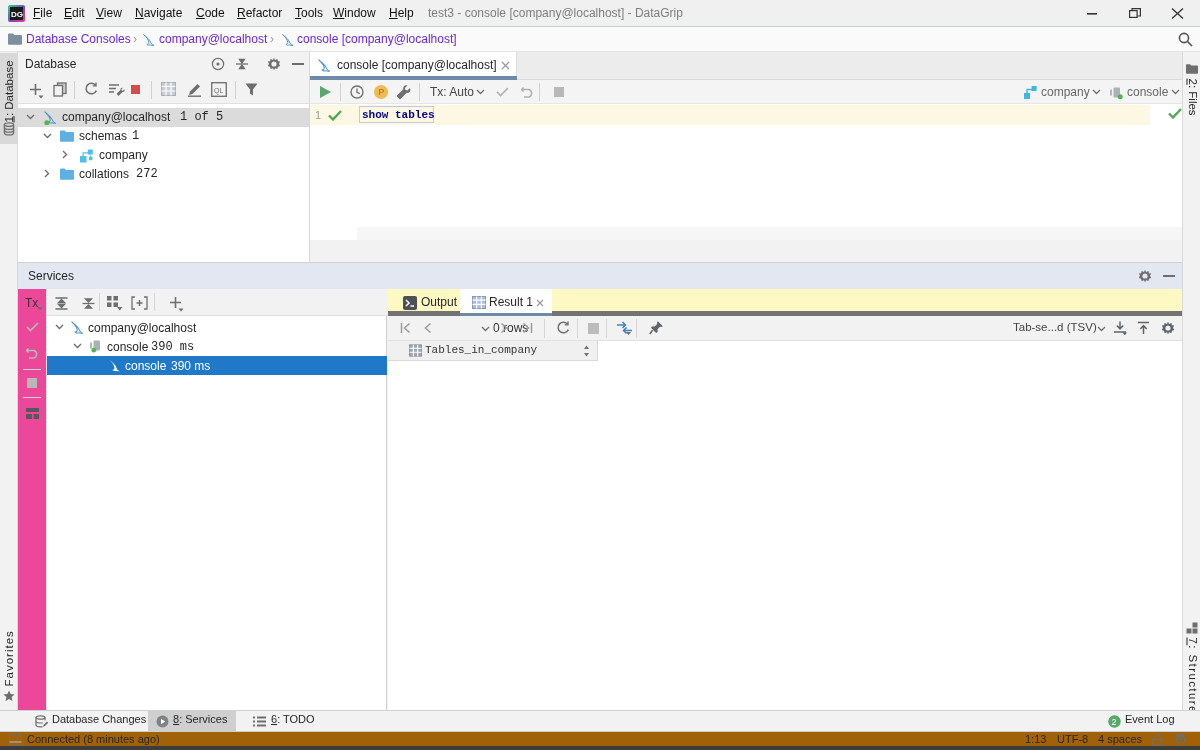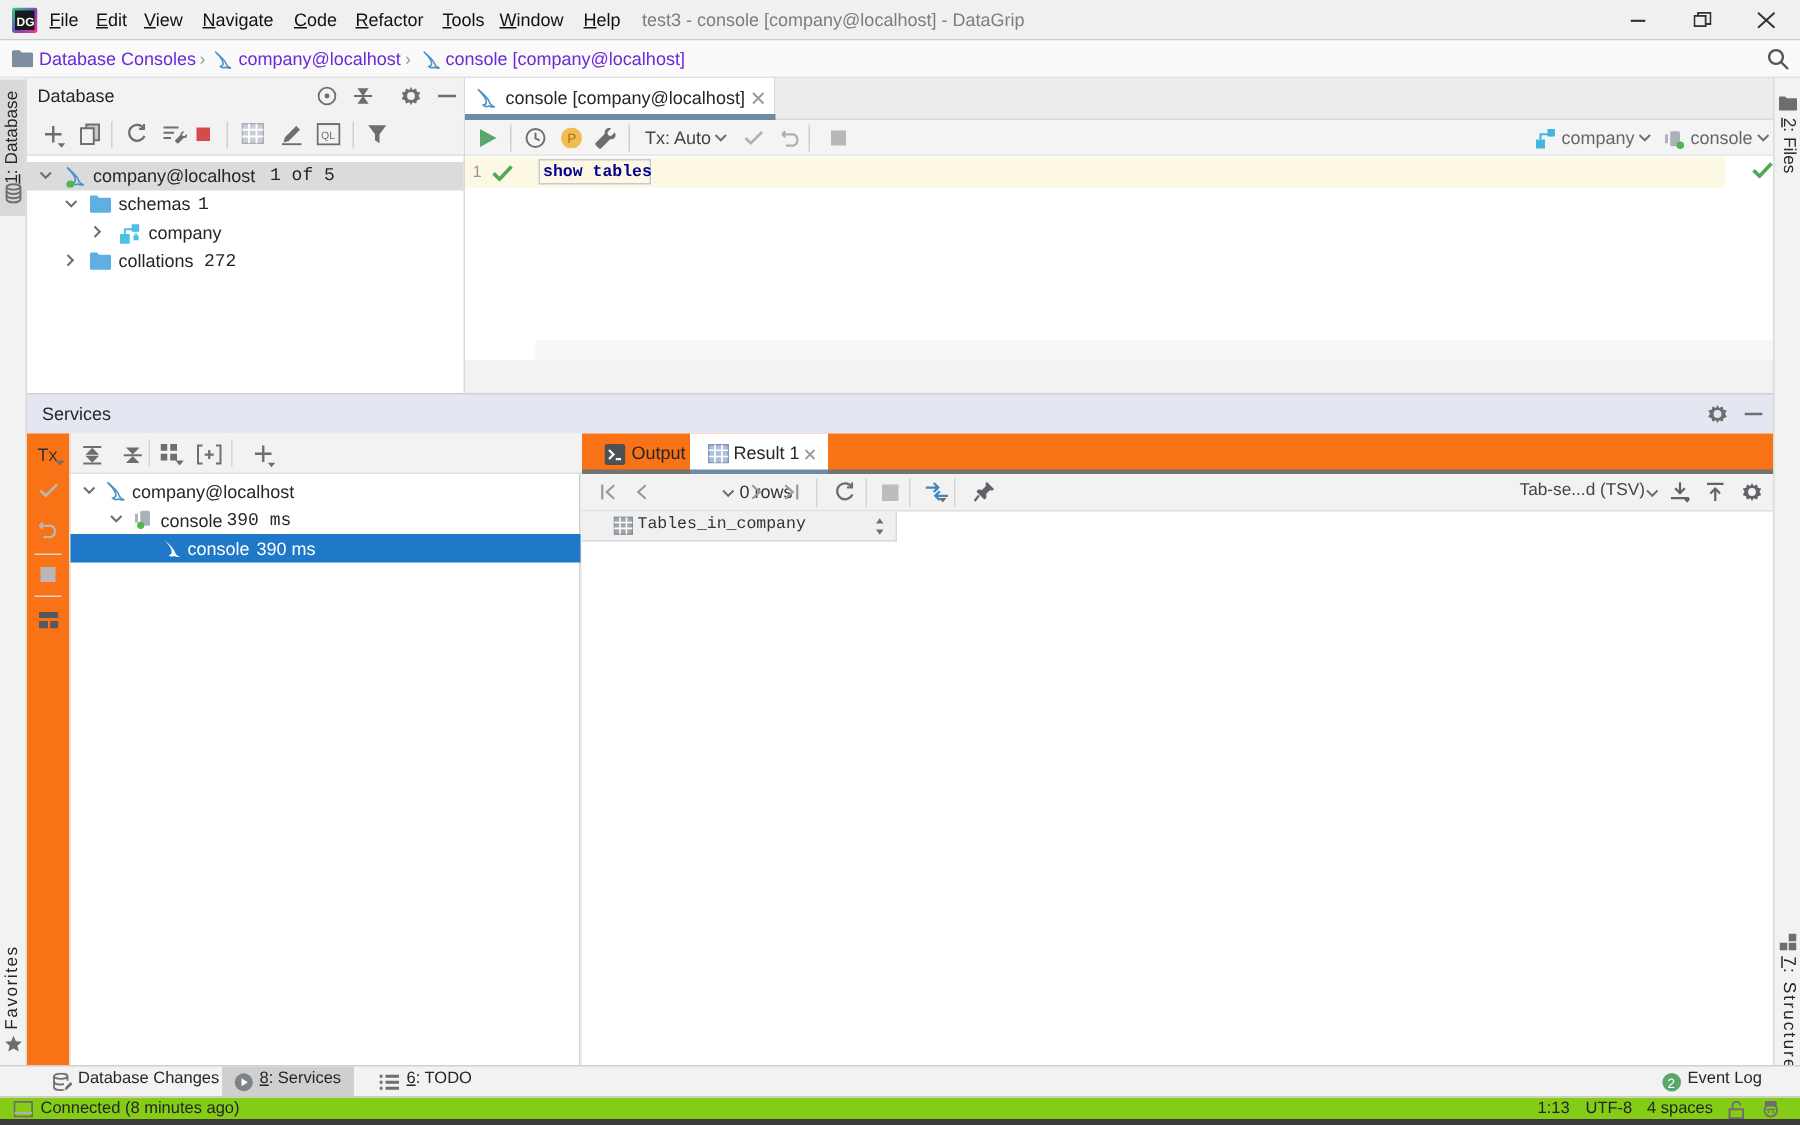--- a/index.html
+++ b/index.html
@@ -39,36 +39,36 @@
   #ed-tab { position:absolute; left:0; top:0; width:207px; height:27px; background:#ffffff; border-right:1px solid #dcdcdc; }
   #ed-tab-underline { position:absolute; left:0; top:24px; width:207px; height:4px; background:#6e8aa6; }
   #ed-toolbar { position:absolute; left:0; top:28px; width:872px; height:24px; background:#f4f4f4; border-bottom:1px solid #e6e6e6; }
   #ed-body { position:absolute; left:0; top:52px; width:872px; height:136px; background:#ffffff; }
   #caret-line { position:absolute; left:0; top:1px; width:840px; height:20px; background:#fcf8e3; }
   #stmt-box { position:absolute; left:49px; top:1px; width:75px; height:17px; border:1px solid #c5c9e0; }
   #ed-under { position:absolute; left:0; top:188px; width:872px; height:22px; background:#f2f2f2; }
 
   
   #sv-header { left:18px; top:262px; width:1164px; height:27px; background:#e3e7f2; border-top:1px solid #d0d0d0; }
-  #sv-ltoolbar { left:18px; top:289px; width:29px; height:422px; background:#f97316; border-right:1px solid #e0e0e0; }
+  #sv-ltoolbar { left:18px; top:289px; width:29px; height:422px; background:#ec4899; border-right:1px solid #e0e0e0; }
   #sv-htoolbar { left:47px; top:289px; width:341px; height:27px; background:#f2f2f2; border-bottom:1px solid #e0e0e0; }
   #sv-tree { left:47px; top:316px; width:340px; height:395px; background:#ffffff; border-right:1px solid #d0d0d0; }
   #sv-sel { position:absolute; left:0; top:40px; width:340px; height:19px; background:#1f78c8; }
 
   
   #out-panel { left:388px; top:289px; width:794px; height:422px; background:#ffffff; }
-  #out-tabbar { position:absolute; left:0; top:0; width:794px; height:27px; background:#f97316; border-bottom:3px solid #737373; }
+  #out-tabbar { position:absolute; left:0; top:0; width:794px; height:27px; background:#fef9c3; border-bottom:5px solid #737373; }
   #out-tab-result { position:absolute; left:72px; top:0; width:92px; height:26px; background:#ffffff; }
   #out-underline { position:absolute; left:72px; top:24px; width:92px; height:3px; background:#6e8aa6; }
   #out-toolbar { position:absolute; left:0; top:27px; width:794px; height:25px; background:#f2f2f2; border-bottom:1px solid #e0e0e0; }
   #tbl-header { position:absolute; left:0; top:52px; width:210px; height:20px; background:#f0f0f0; border-right:1px solid #d9d9d9; border-bottom:1px solid #d9d9d9; }
 
   
   #bottombar { left:0; top:710px; width:1200px; height:21px; background:#f2f2f2; border-top:1px solid #d0d0d0; }
-  #statusbar { left:0; top:731px; width:1200px; height:15px; background:#84cc16; border-top:1px solid #cfcfcf; font-size:11px; color:#262626; }
+  #statusbar { left:0; top:731px; width:1200px; height:15px; background:#a16207; border-top:1px solid #cfcfcf; font-size:11px; color:#262626; }
   #darkstrip { left:0; top:746px; width:1200px; height:4px; background:#3c3c3c; }
   .bb-item { position:absolute; top:2px; height:17px; font-size:11px; color:#262626; }
 </style>
 </head>
 <body>
 
 <div class="abs" id="titlebar">
   <svg style="position:absolute;left:8px;top:5px;" width="17" height="17" viewBox="0 0 17 17">
     <defs>
         <linearGradient id="dg" x1="0" y1="0" x2="1" y2="1">

